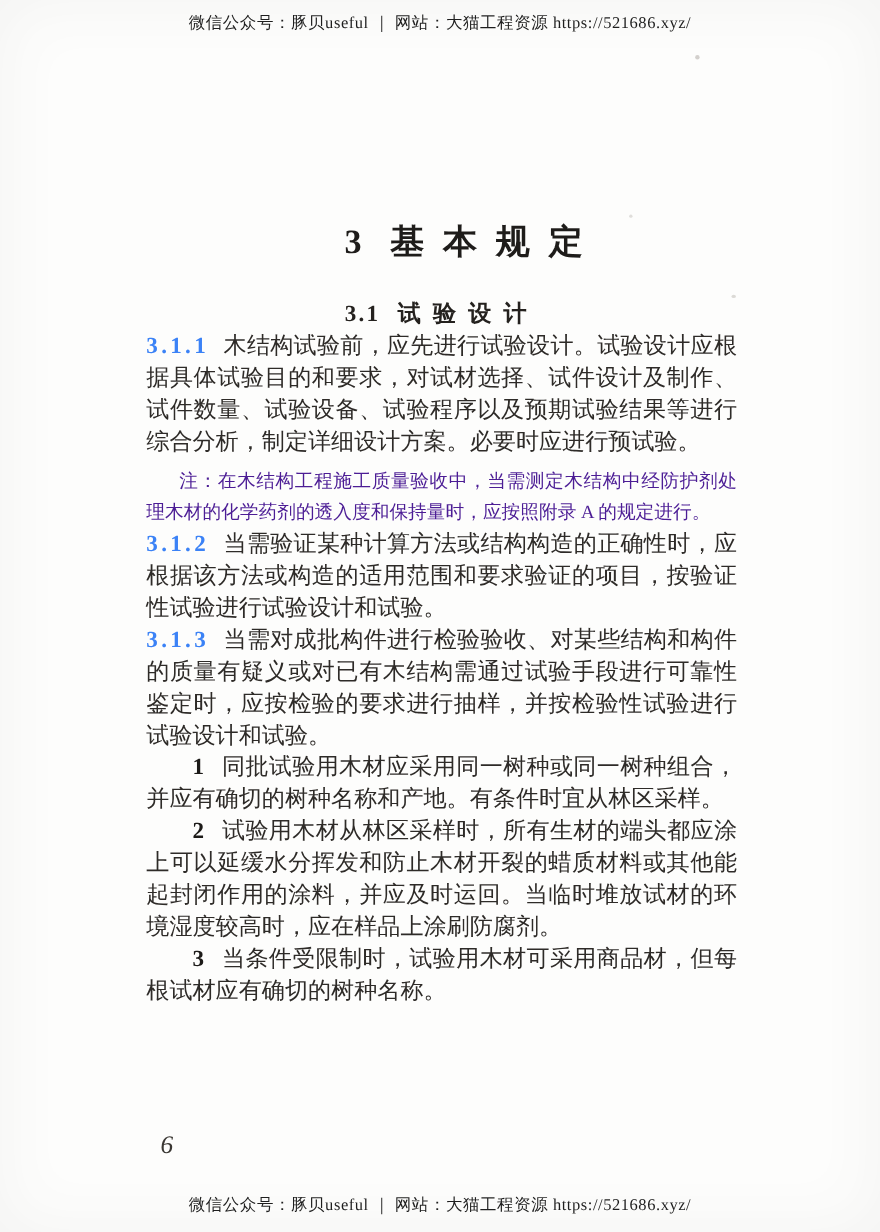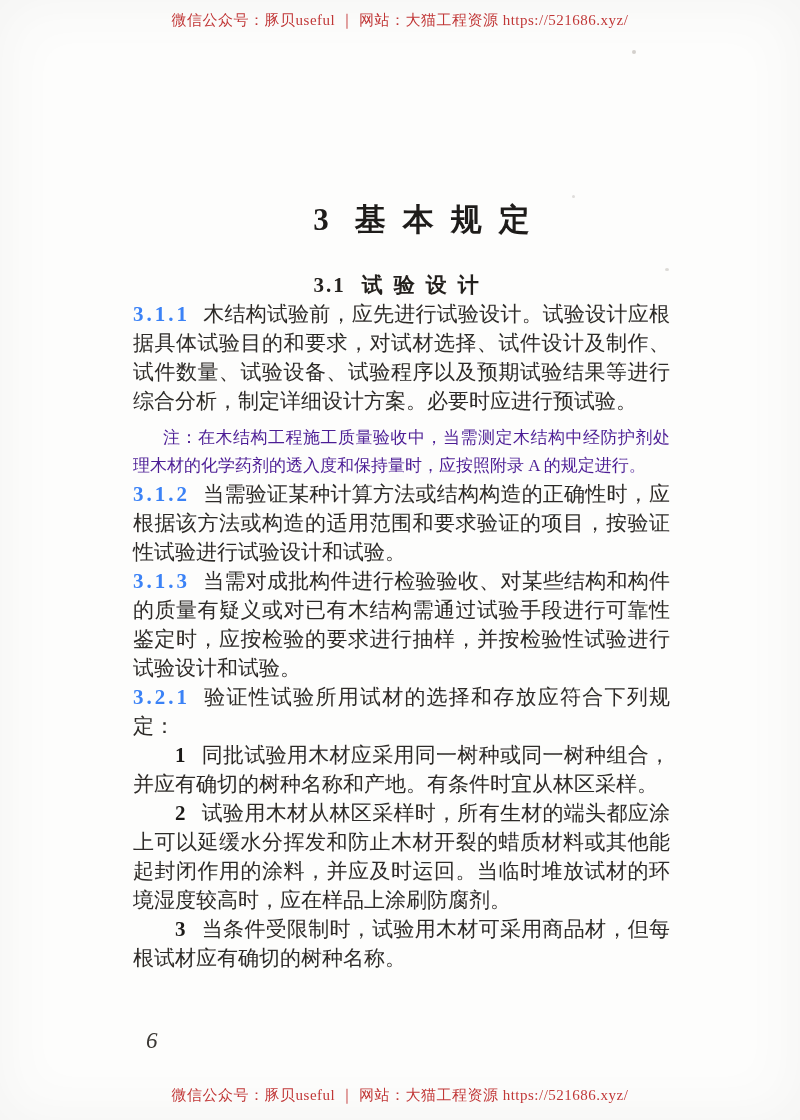--- a/index.html
+++ b/index.html
@@ -17,21 +17,21 @@
     font-family: "Liberation Serif", "DejaVu Serif", serif;
     color: #2e2b28;
   }
   .watermark {
     position: absolute;
     left: 0;
     width: 100%;
     text-align: center;
     font-size: 15px;
     letter-spacing: 0.5px;
-    color: #b91c1c;
+    color: #000000;
     opacity: 0.88;
     font-family: "Liberation Serif", "DejaVu Serif", serif;
     white-space: nowrap;
   }
   .watermark.top { top: 11px; }
   .watermark.bottom { top: 1086px; }
 
   .chapter-title {
     position: absolute;
     top: 199px;
@@ -168,23 +168,20 @@
     <p class="clause mt6">
       <span class="clause-num">3.1.2</span><span>当需验证某种计算方法或结构构造的正确性时，应根据该方法或构造的适用范围和要求验证的项目，按验证性试验进行试验设计和试验。</span>
     </p>
 
     <p class="clause mt2">
       <span class="clause-num">3.1.3</span><span>当需对成批构件进行检验验收、对某些结构和构件的质量有疑义或对已有木结构需通过试验手段进行可靠性鉴定时，应按检验的要求进行抽样，并按检验性试验进行试验设计和试验。</span>
     </p>
 
 
 
-    <p class="clause mt8">
-      <span class="clause-num">3.2.1</span><span>验证性试验所用试材的选择和存放应符合下列规定：</span>
-    </p>
 
     <p class="item">
       <span class="item-num">1</span><span>同批试验用木材应采用同一树种或同一树种组合，并应有确切的树种名称和产地。有条件时宜从林区采样。</span>
     </p>
 
     <p class="item">
       <span class="item-num">2</span><span>试验用木材从林区采样时，所有生材的端头都应涂上可以延缓水分挥发和防止木材开裂的蜡质材料或其他能起封闭作用的涂料，并应及时运回。当临时堆放试材的环境湿度较高时，应在样品上涂刷防腐剂。</span>
     </p>
 
     <p class="item">

